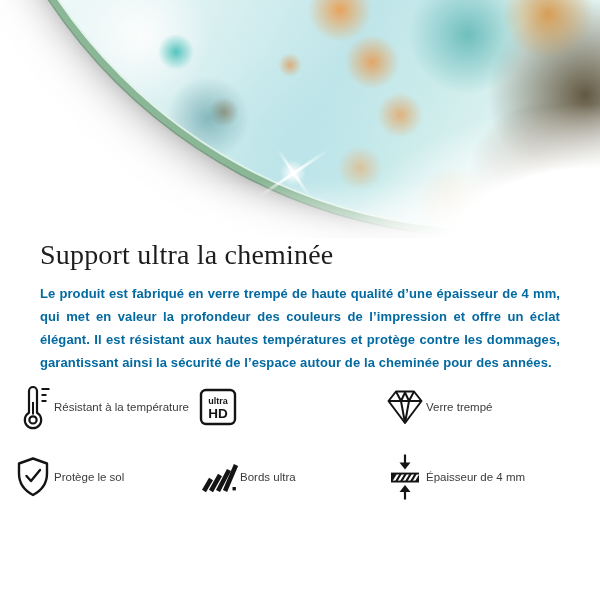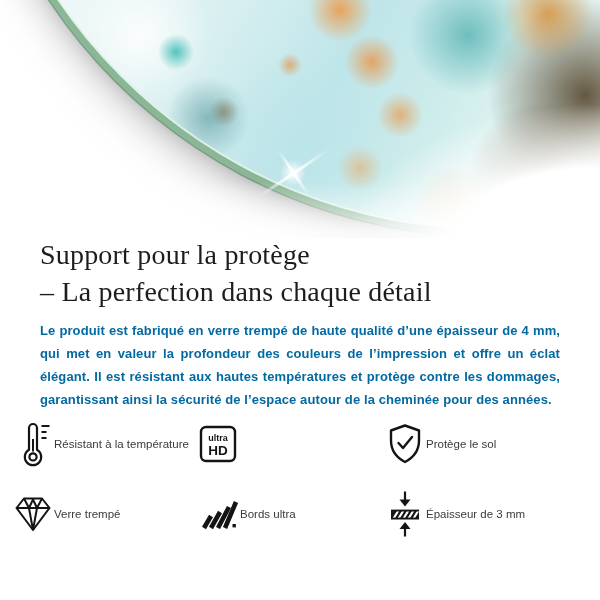--- a/index.html
+++ b/index.html
@@ -125,22 +125,21 @@
     <div class="art"></div>
     <div class="glass-edge"></div>
     <div class="fade"></div>
     <div class="sparkle">
         <div class="glow"></div>
       </div>
   </div>
 
   <div class="content">
     <h1 class="page-title">
-      <span>Support pour la protège</span>
-      <span>– La perfection dans chaque détail</span>
+      <span>Support ultra la cheminée</span>
     </h1>
     <p class="product-description">Le produit est fabriqué en verre trempé de haute qualité d’une épaisseur de 4 mm, qui met en valeur la profondeur des couleurs de l’impression et offre un éclat élégant. Il est résistant aux hautes températures et protège contre les dommages, garantissant ainsi la sécurité de l’espace autour de la cheminée pour des années.</p>
   </div>
 
   <div class="features">
 
     <div class="feature">
       <div class="icon-box">
         <svg width="42" height="46" viewBox="0 0 40 46" fill="none" stroke="#141414">
           <path d="M16 28.8 V7 a4 4 0 0 1 8 0 V28.8 a8.2 8.2 0 1 1 -8 0 Z" stroke-width="2.2" stroke-linejoin="round"></path>
@@ -159,39 +158,39 @@
         <svg width="40" height="40" viewBox="0 0 40 40">
           <rect x="3" y="3" width="34" height="34" rx="5" fill="none" stroke="#141414" stroke-width="2.4"></rect>
           <text x="20" y="16.5" text-anchor="middle" font-family="Liberation Sans, sans-serif" font-size="9" font-weight="bold" fill="#141414">ultra</text>
           <text x="20" y="30.5" text-anchor="middle" font-family="Liberation Sans, sans-serif" font-size="13.5" font-weight="bold" fill="#141414">HD</text>
         </svg>
       </div>
     </div>
 
     <div class="feature">
       <div class="icon-box">
-        <svg width="42" height="42" viewBox="0 0 40 42" fill="none" stroke="#141414">
-          <path d="M20 2.5 L34 7.5 V17.5 C34 27.5 28.5 34.5 20 39 C11.5 34.5 6 27.5 6 17.5 V7.5 Z" stroke-width="2.4" stroke-linejoin="round"></path>
-          <polyline points="13.5,20 18,25 27,14" stroke-width="2.4" stroke-linecap="round" stroke-linejoin="round"></polyline>
-        </svg>
-      </div>
-      <div class="label">Protège le sol</div>
-    </div>
-
-    <div class="feature">
-      <div class="icon-box">
         <svg width="42" height="40" viewBox="0 0 40 40" fill="none" stroke="#141414" stroke-width="2" stroke-linejoin="round">
           <polygon points="3.5,14 11,4.5 29,4.5 36.5,14 20,36"></polygon>
           <line x1="3.5" y1="14" x2="36.5" y2="14"></line>
           <polyline points="11,4.5 16,14 20,5.5 24,14 29,4.5"></polyline>
           <line x1="16" y1="14" x2="20" y2="36"></line>
           <line x1="24" y1="14" x2="20" y2="36"></line>
         </svg>
       </div>
       <div class="label">Verre trempé</div>
+    </div>
+
+    <div class="feature">
+      <div class="icon-box">
+        <svg width="42" height="42" viewBox="0 0 40 42" fill="none" stroke="#141414">
+          <path d="M20 2.5 L34 7.5 V17.5 C34 27.5 28.5 34.5 20 39 C11.5 34.5 6 27.5 6 17.5 V7.5 Z" stroke-width="2.4" stroke-linejoin="round"></path>
+          <polyline points="13.5,20 18,25 27,14" stroke-width="2.4" stroke-linecap="round" stroke-linejoin="round"></polyline>
+        </svg>
+      </div>
+      <div class="label">Protège le sol</div>
     </div>
 
     <div class="feature">
       <div class="icon-box">
         <svg width="42" height="40" viewBox="0 0 40 40" stroke="#141414">
           <line x1="5" y1="34" x2="12" y2="22" stroke-width="4.6"></line>
           <line x1="12" y1="34" x2="21" y2="18" stroke-width="4.6"></line>
           <line x1="19" y1="34" x2="30" y2="13" stroke-width="4.6"></line>
           <line x1="26" y1="34" x2="37" y2="8" stroke-width="4.6"></line>
           <rect x="33.5" y="30" width="3.4" height="3.4" fill="#141414" stroke="none"></rect>
@@ -212,17 +211,17 @@
             <line x1="18" y1="28.5" x2="24" y2="18.5"></line>
             <line x1="23" y1="28.5" x2="29" y2="18.5"></line>
             <line x1="28" y1="28.5" x2="34" y2="18.5"></line>
           </g>
           <rect x="6" y="18.6" width="28" height="1.9"></rect>
           <rect x="6" y="26.6" width="28" height="1.9"></rect>
           <polygon points="14.5,38 25.5,38 20,31"></polygon>
           <rect x="18.9" y="37.5" width="2.2" height="8"></rect>
         </svg>
       </div>
-      <div class="label">Épaisseur de 3 mm</div>
+      <div class="label">Épaisseur de 4 mm</div>
     </div>
 
   </div>
 </div>
 
 </body></html>

